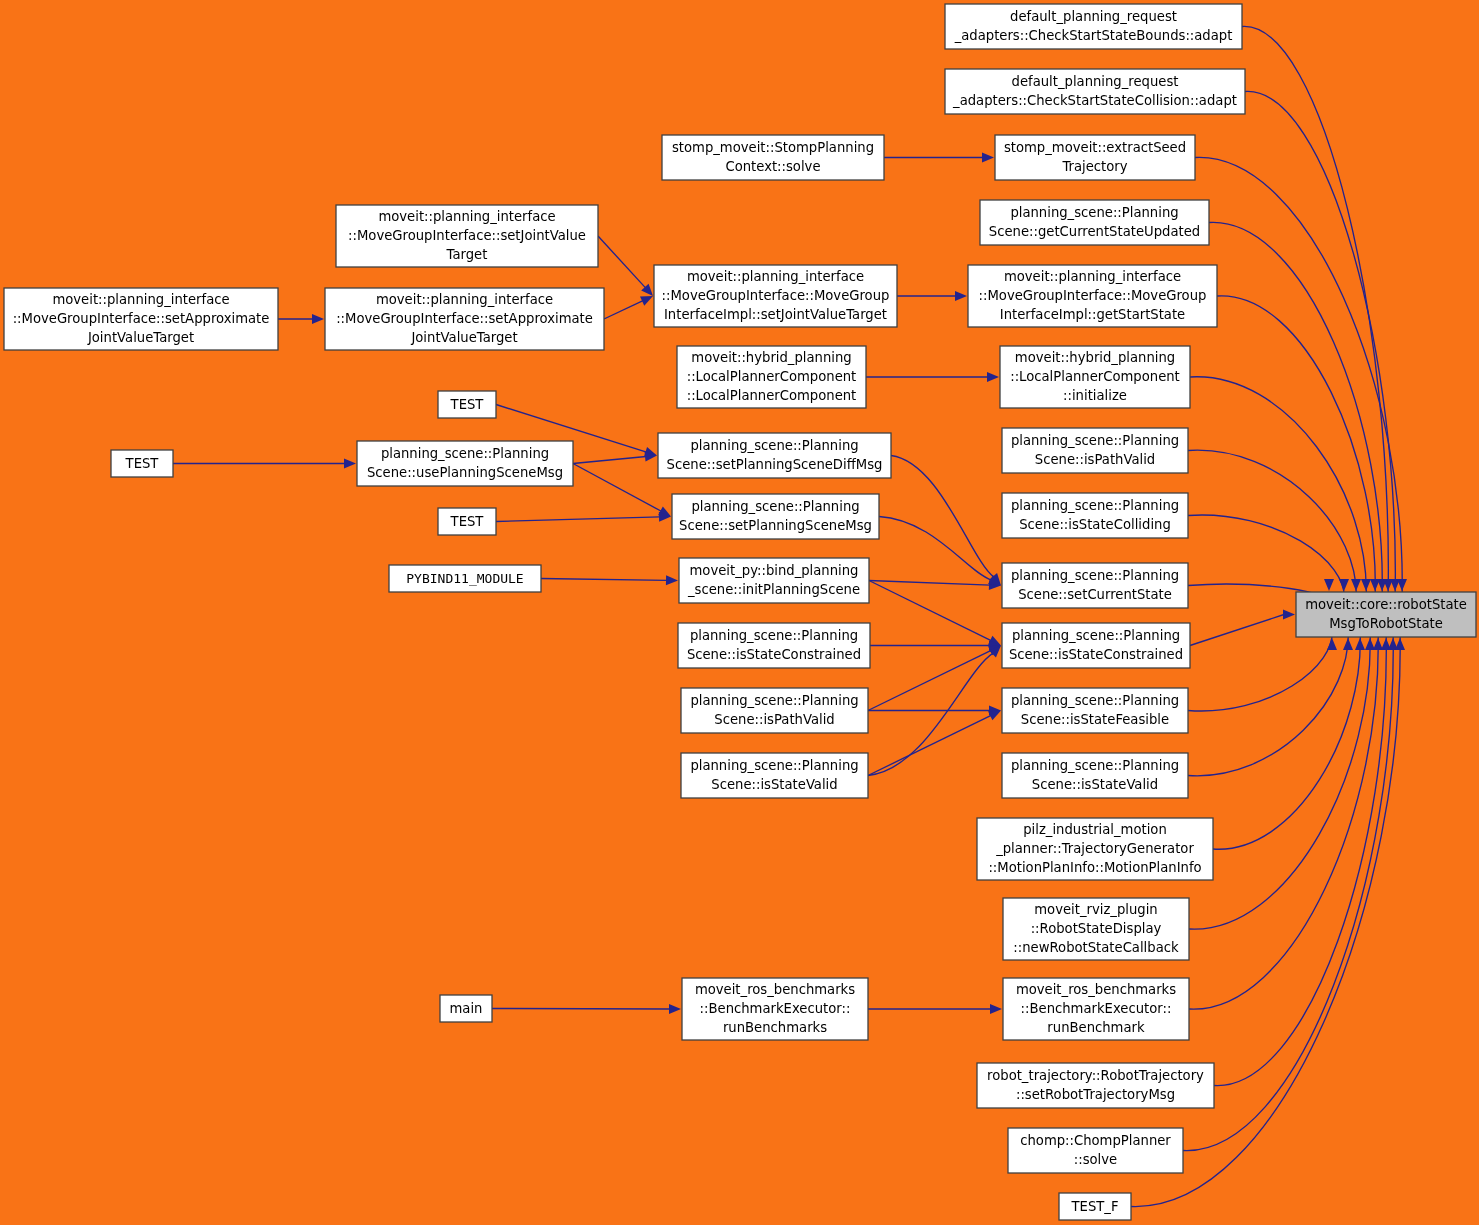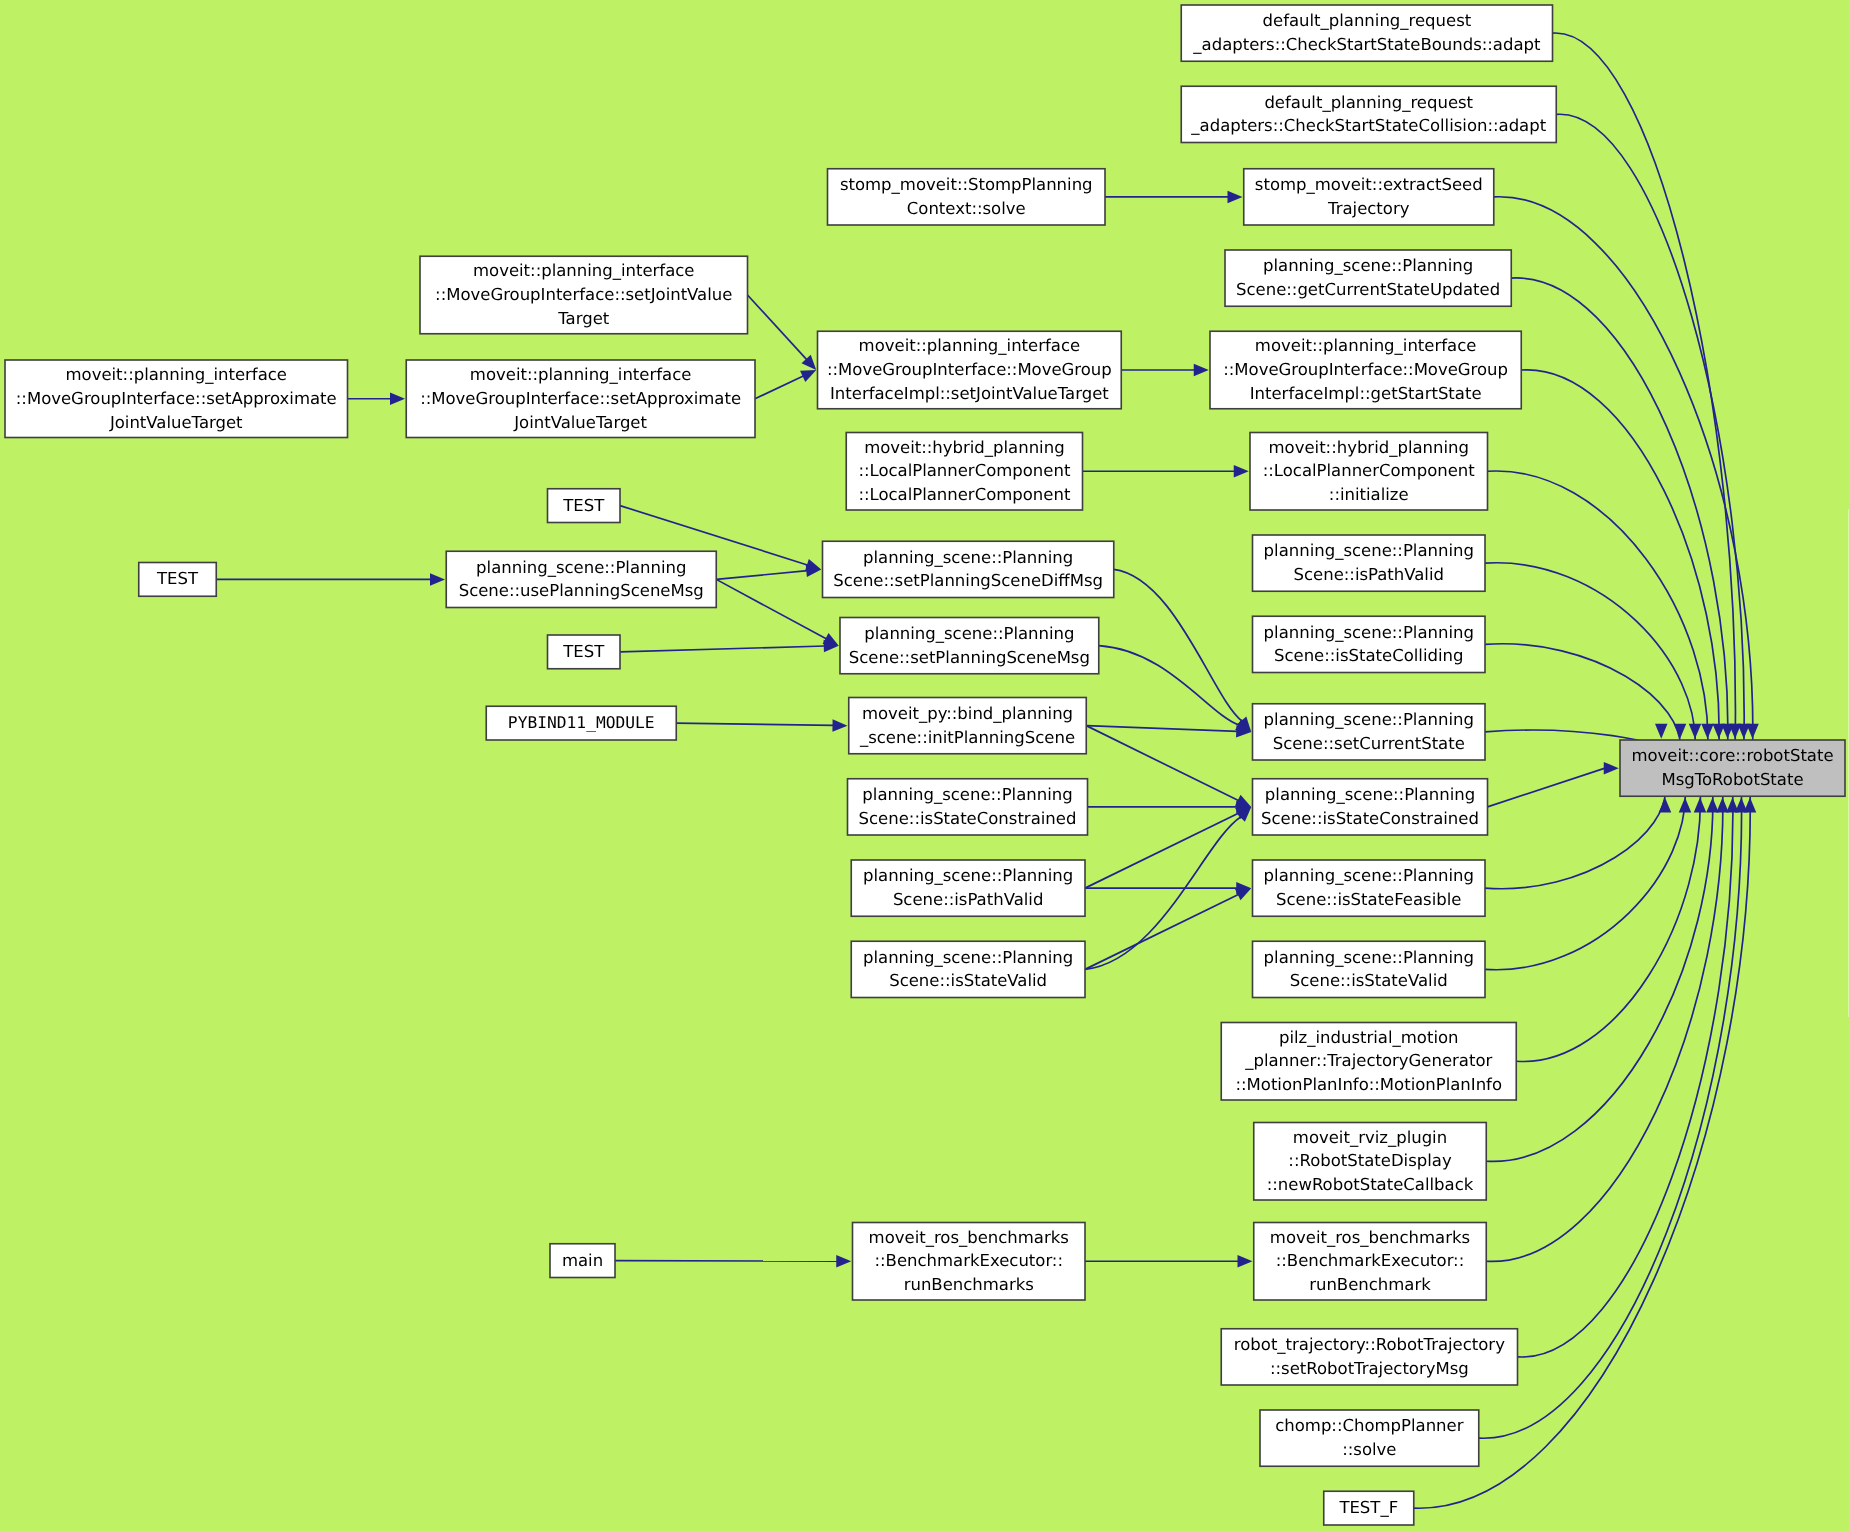--- a/index.html
+++ b/index.html
@@ -4,21 +4,21 @@
 <style>
   html, body {
     margin: 0;
     padding: 0;
     background: #ffffff;
   }
   #canvas-wrap {
     position: relative;
     width: 1479px;
     height: 1225px;
-    background: #bef264;
+    background: #f97316;
     overflow: hidden;
     text-decoration: underline;
   }
   svg#graph {
     position: absolute;
     left: 0; top: 0;
     width: 1479px;
     height: 1225px;
     display: block;
   }

